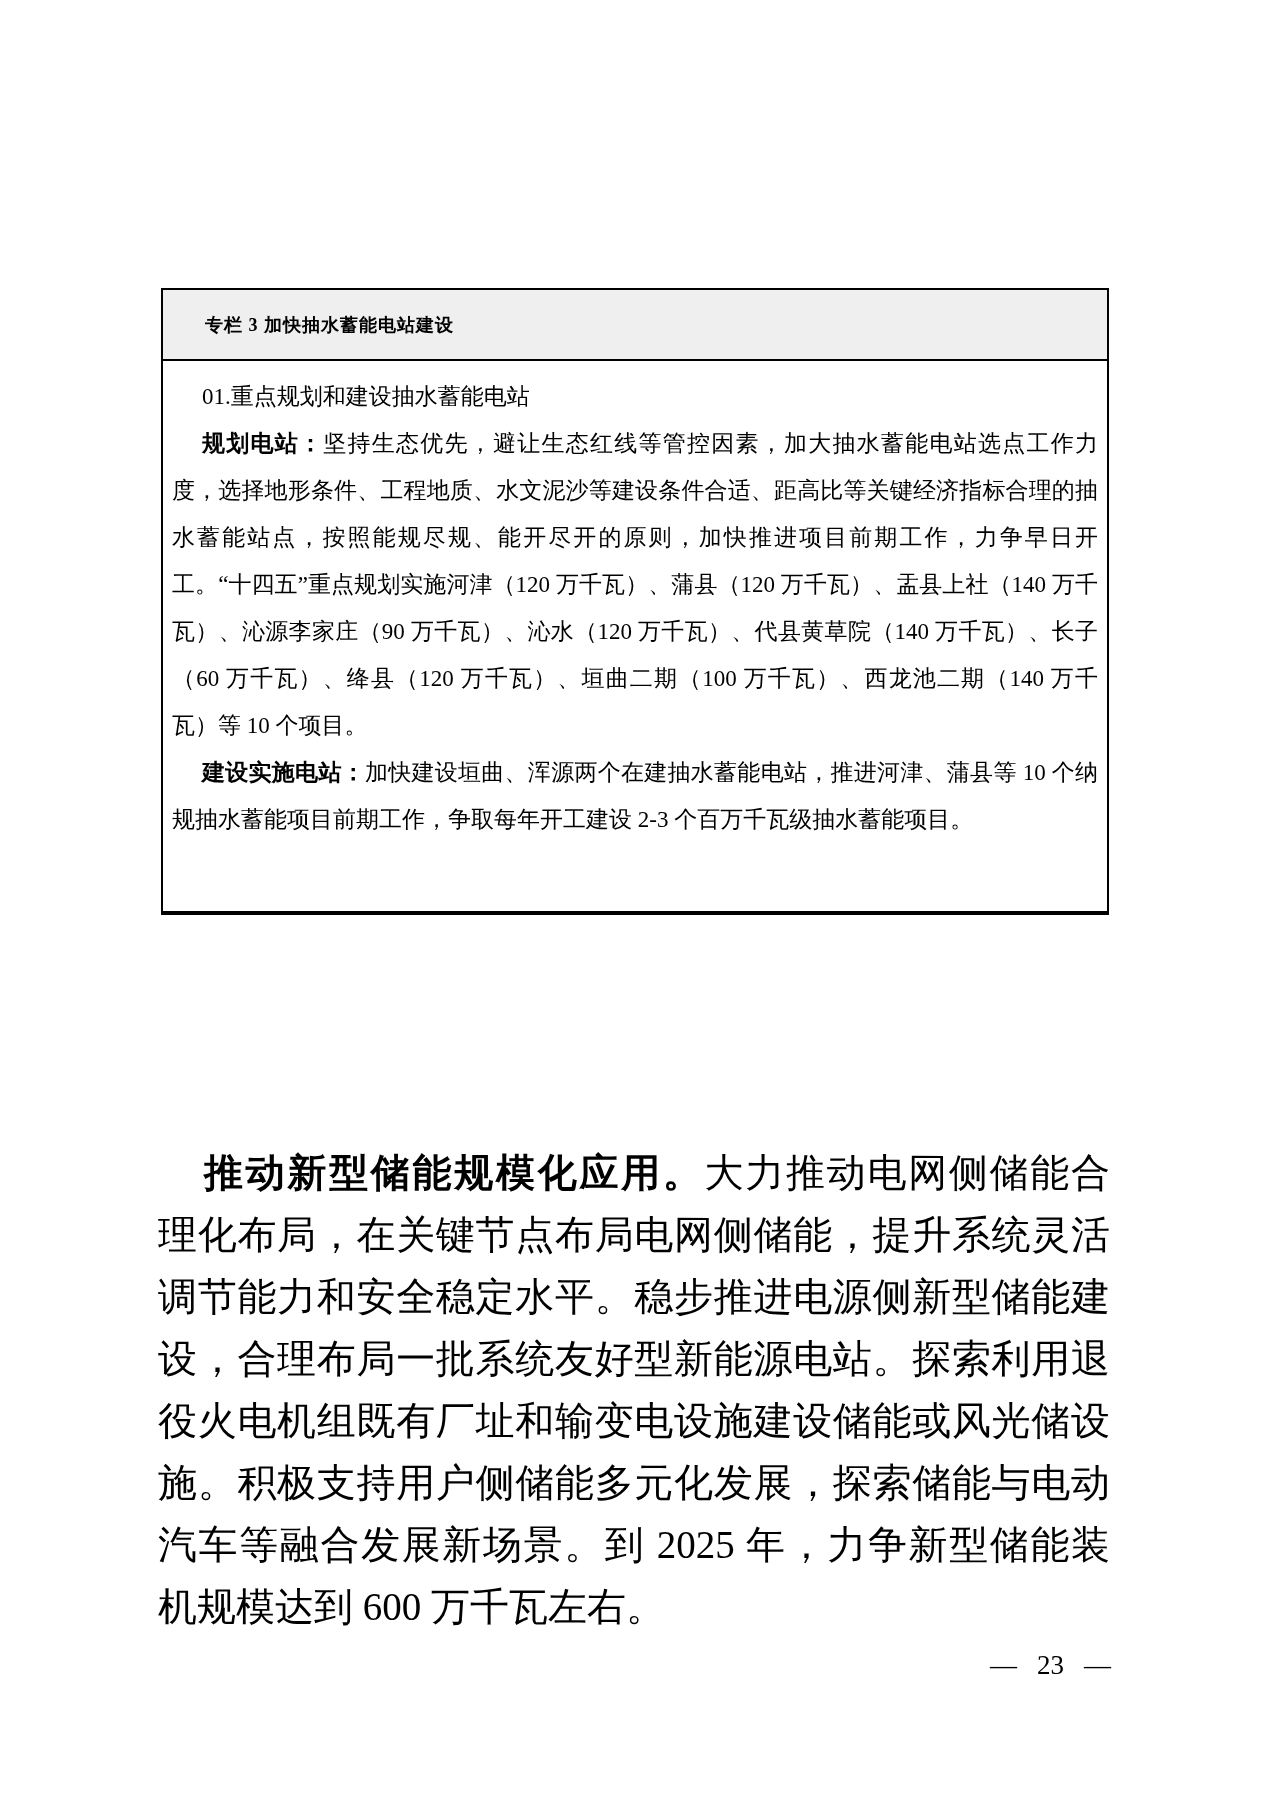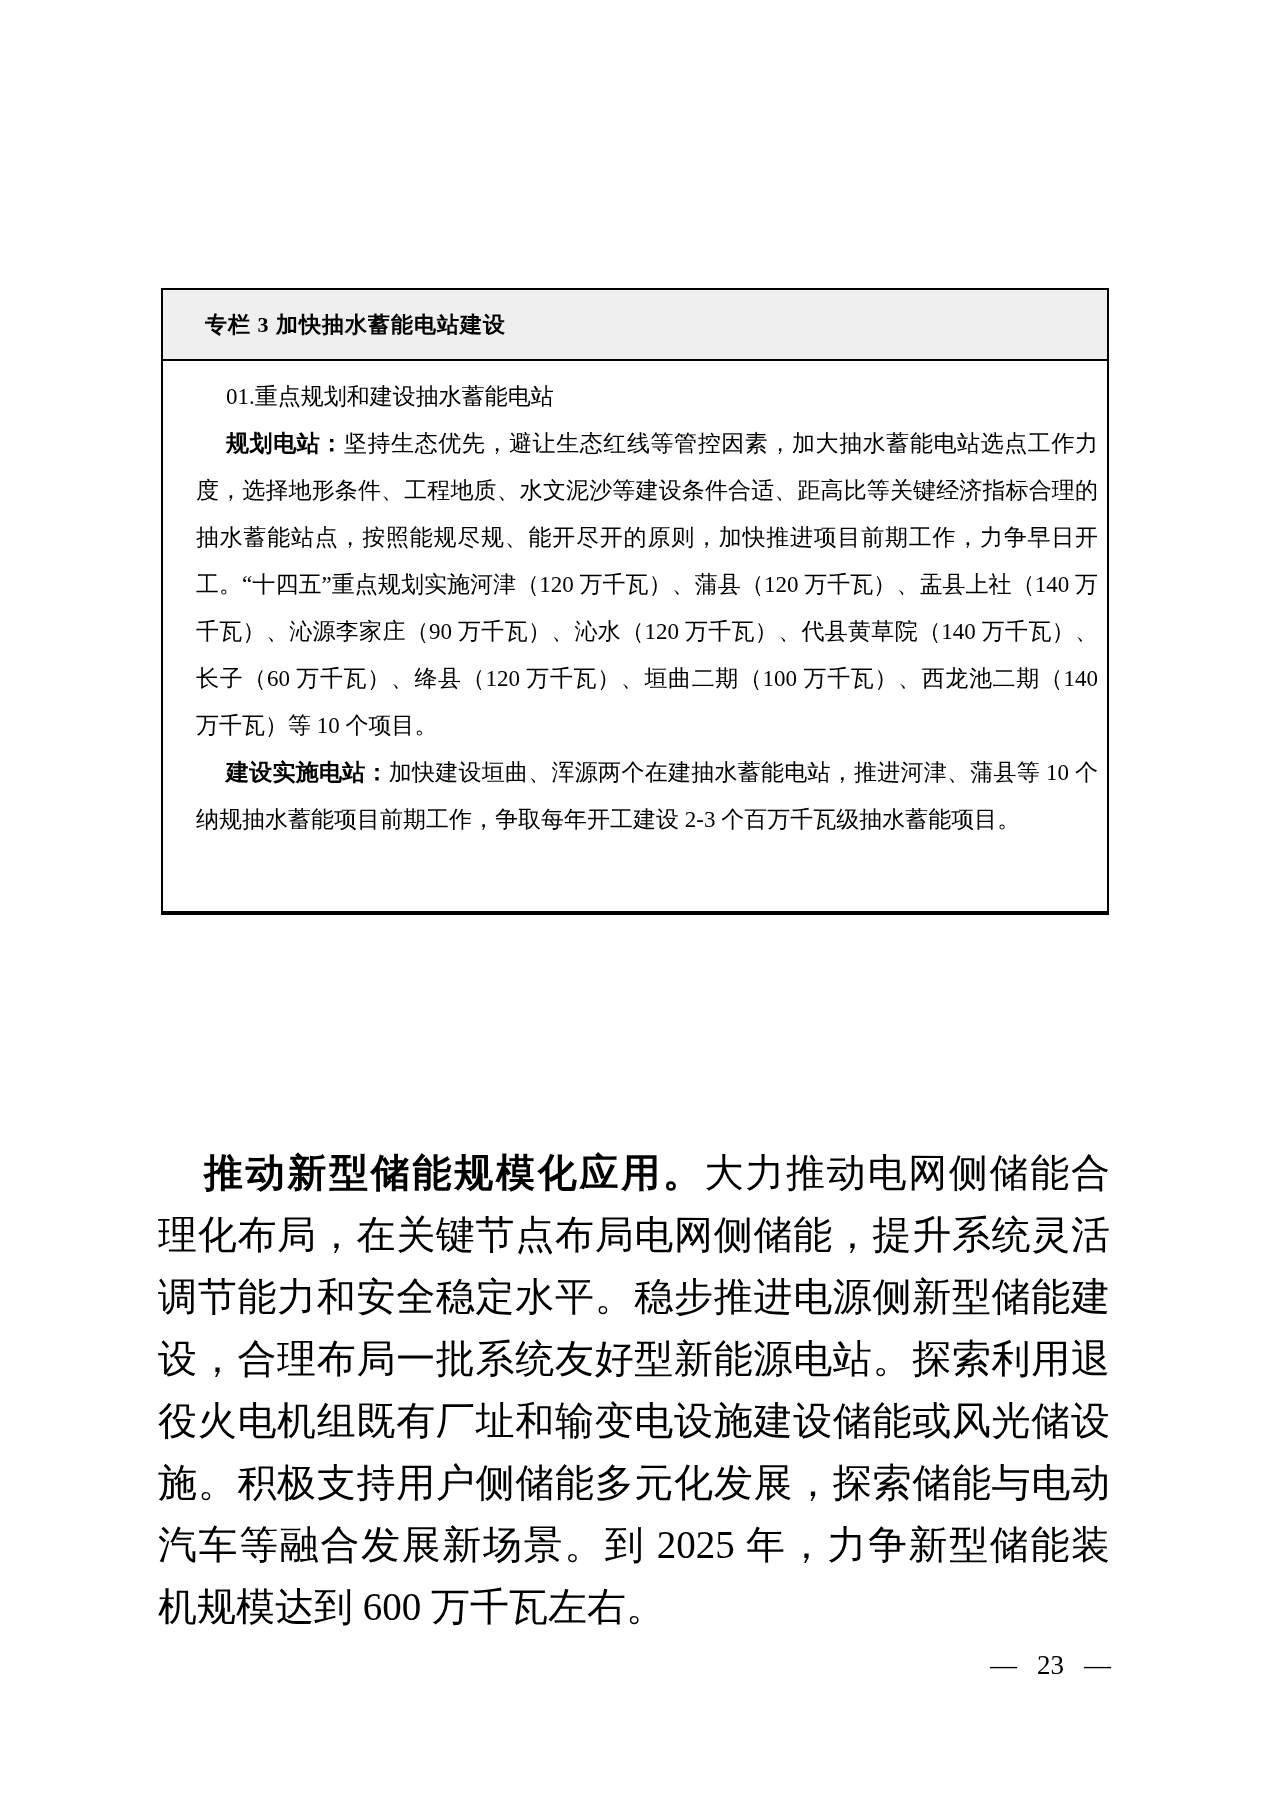--- a/index.html
+++ b/index.html
@@ -25,30 +25,30 @@
   .panel-header {
     background: #efefef;
     border-bottom: 2px solid #000000;
     height: 71px;
     display: flex;
     align-items: center;
     padding-left: 42px;
   }
   .panel-title {
     font-weight: bold;
-    font-size: 22px;
+    font-size: 18px;
     letter-spacing: 1px;
   }
   .panel-section {
     padding: 12px 9px 18px 9px;
     font-size: 23px;
     text-align: justify;
   }
   .sec1 { border-bottom: 2px solid #000000; min-height: 552px; }
-  .sec1 .box-heading, .sec1 .box-para { line-height: 47px; margin-left: 24px; }
+  .sec1 .box-heading, .sec1 .box-para { line-height: 47px; }
   .sec2 { min-height: 206px; padding-top: 8px; padding-bottom: 10px; }
   .sec2 .box-heading, .sec2 .box-para { line-height: 49px; }
   .box-heading { text-indent: 30px; }
   .box-para { text-indent: 30px; text-align: justify; }
   .box-label { font-weight: bold; }
 
   
   .main-para {
     position: absolute;
     left: 158px;

